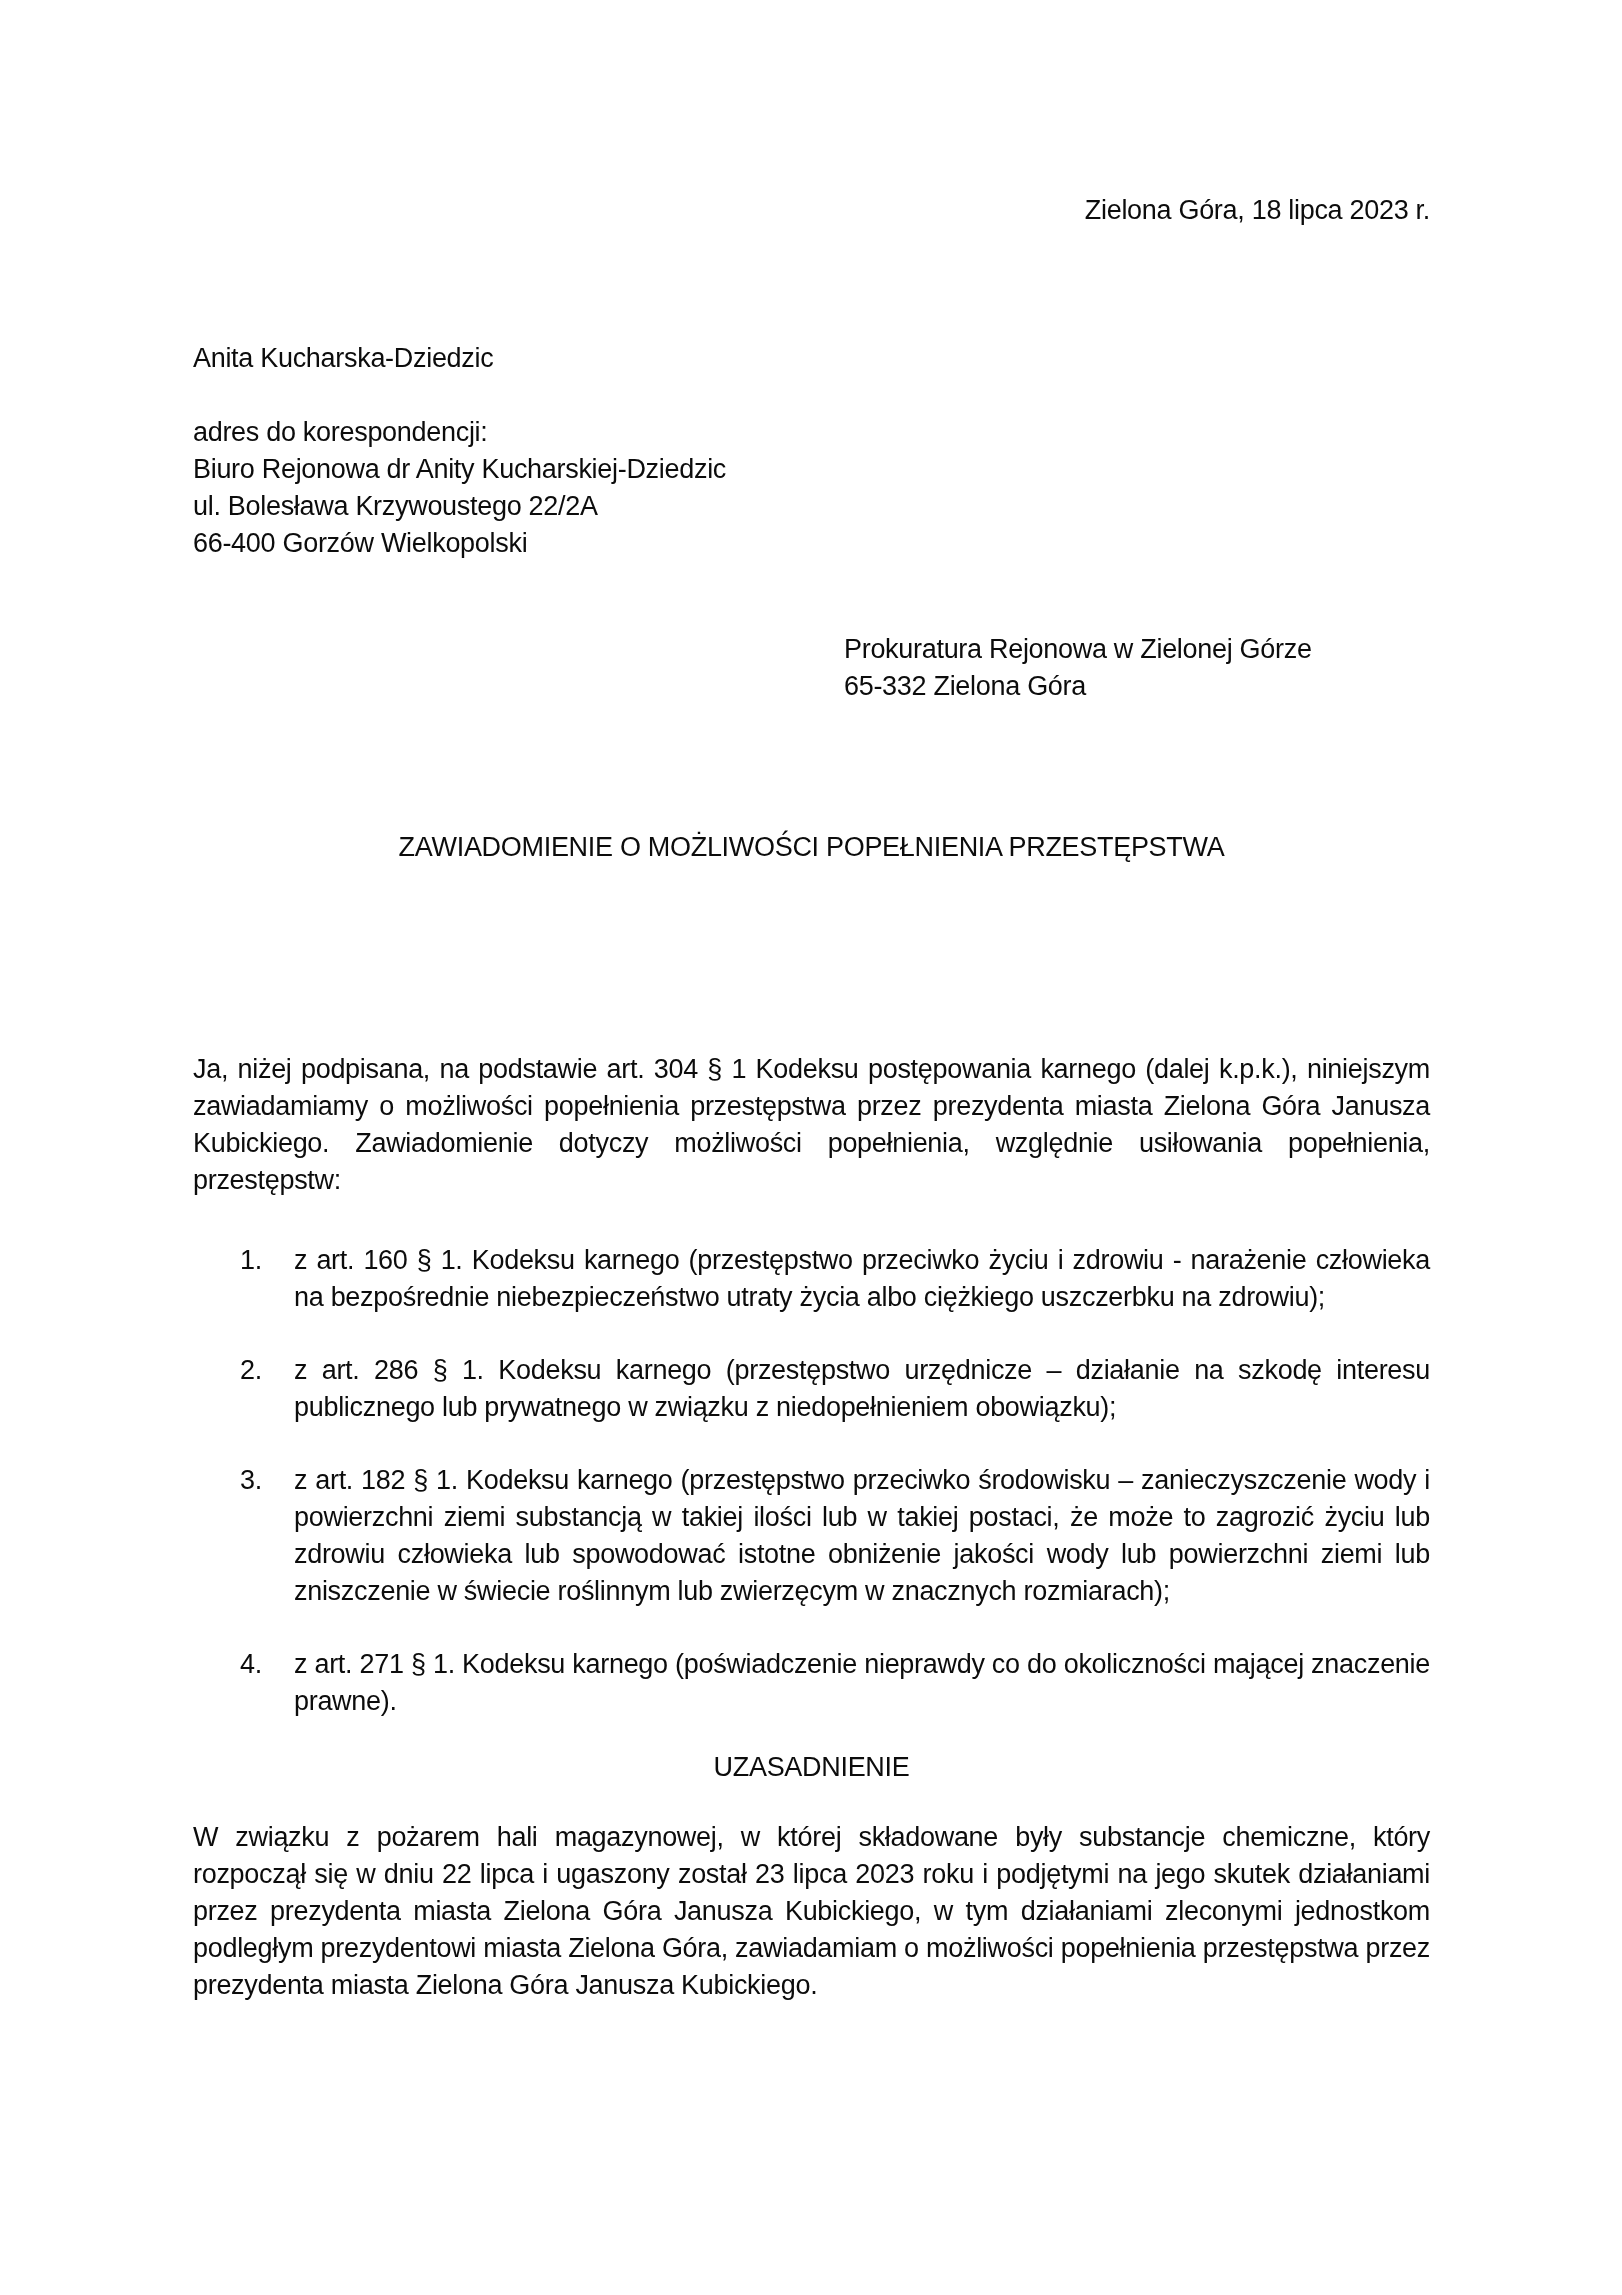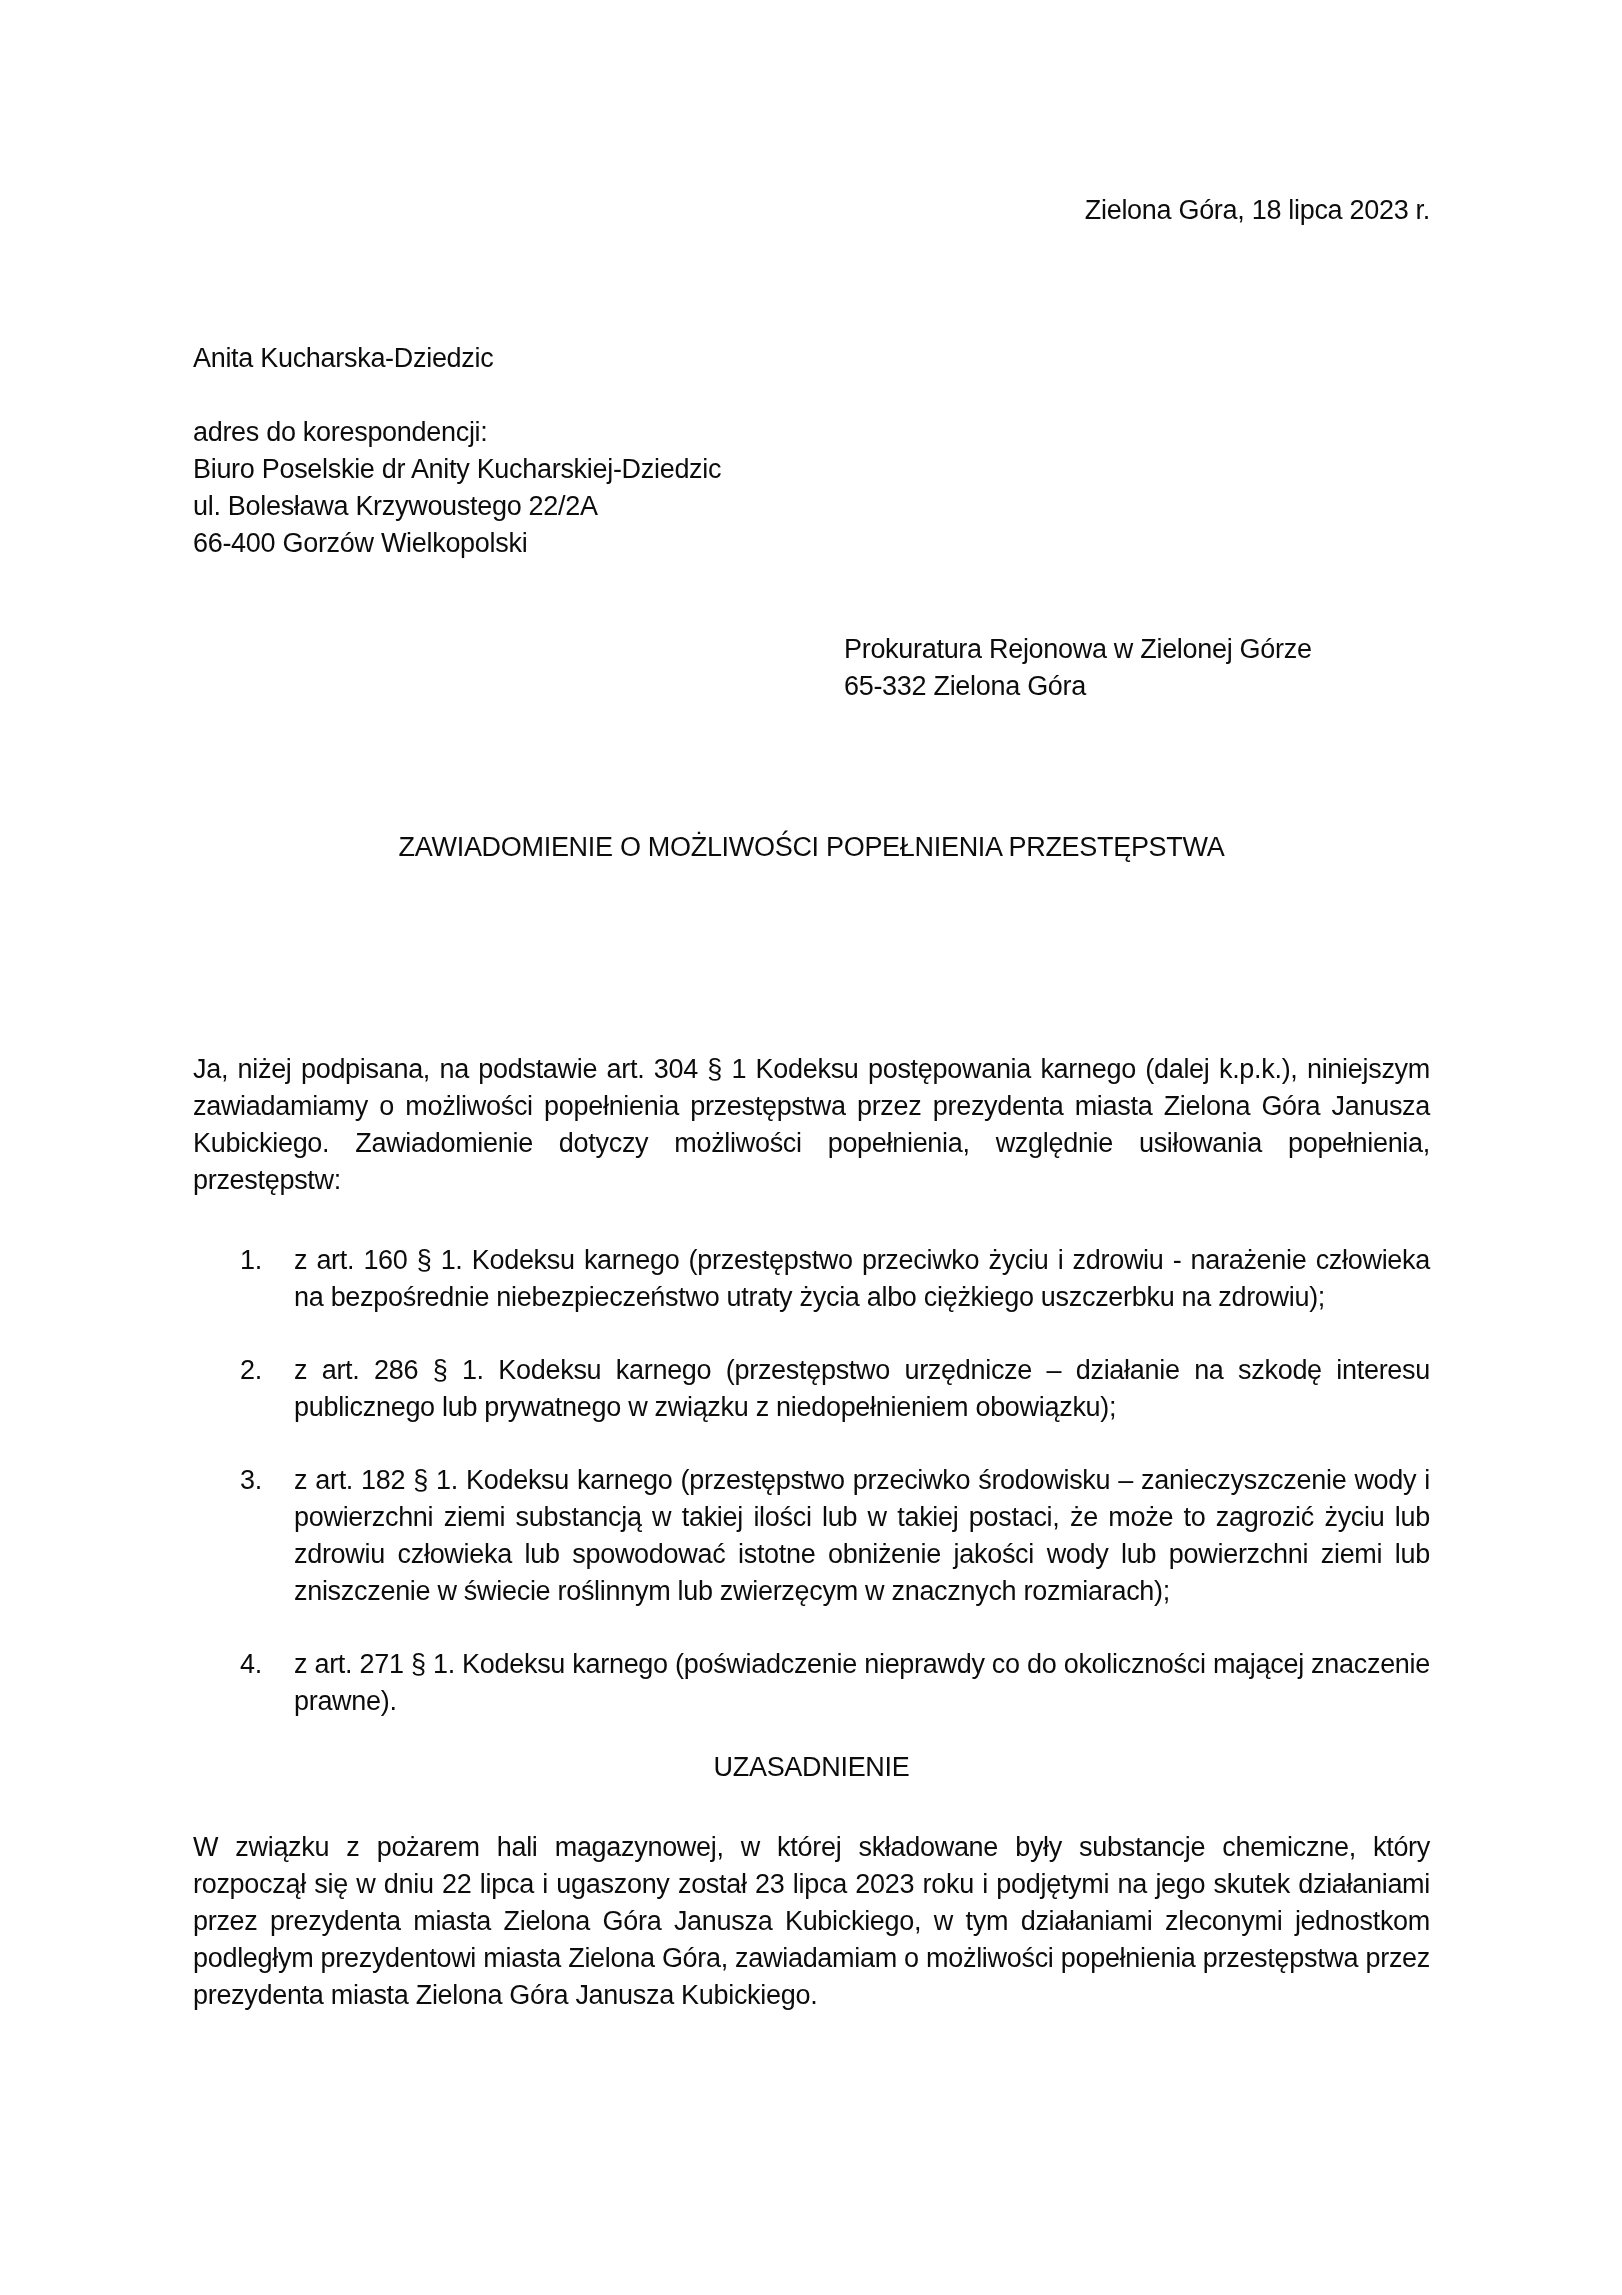--- a/index.html
+++ b/index.html
@@ -63,36 +63,36 @@
   .offense-number {
     position: absolute;
     left: 47px;
     top: 0;
   }
   .section-heading {
     margin-top: 29px;
     text-align: center;
   }
   .justification-paragraph {
-    margin-top: 43px;
+    margin-top: 33px;
     text-align: justify;
   }
 </style>
 </head>
 <body>
 
 <div class="page">
   <div class="content">
 
     <div class="date-line">Zielona Góra, 18 lipca 2023 r.</div>
 
     <div class="sender-block">
       <div>Anita Kucharska-Dziedzic</div>
       <div class="sender-address-label">adres do korespondencji:</div>
-      <div>Biuro Poselskie dr Anity Kucharskiej-Dziedzic</div>
+      <div>Biuro Rejonowa dr Anity Kucharskiej-Dziedzic</div>
       <div>ul. Bolesława Krzywoustego 22/2A</div>
       <div>66-400 Gorzów Wielkopolski</div>
     </div>
 
     <div class="recipient-block">
       <div>Prokuratura Rejonowa w Zielonej Górze</div>
       <div>65-332 Zielona Góra</div>
     </div>
 
     <div class="doc-title">ZAWIADOMIENIE O MOŻLIWOŚCI POPEŁNIENIA PRZESTĘPSTWA</div>

